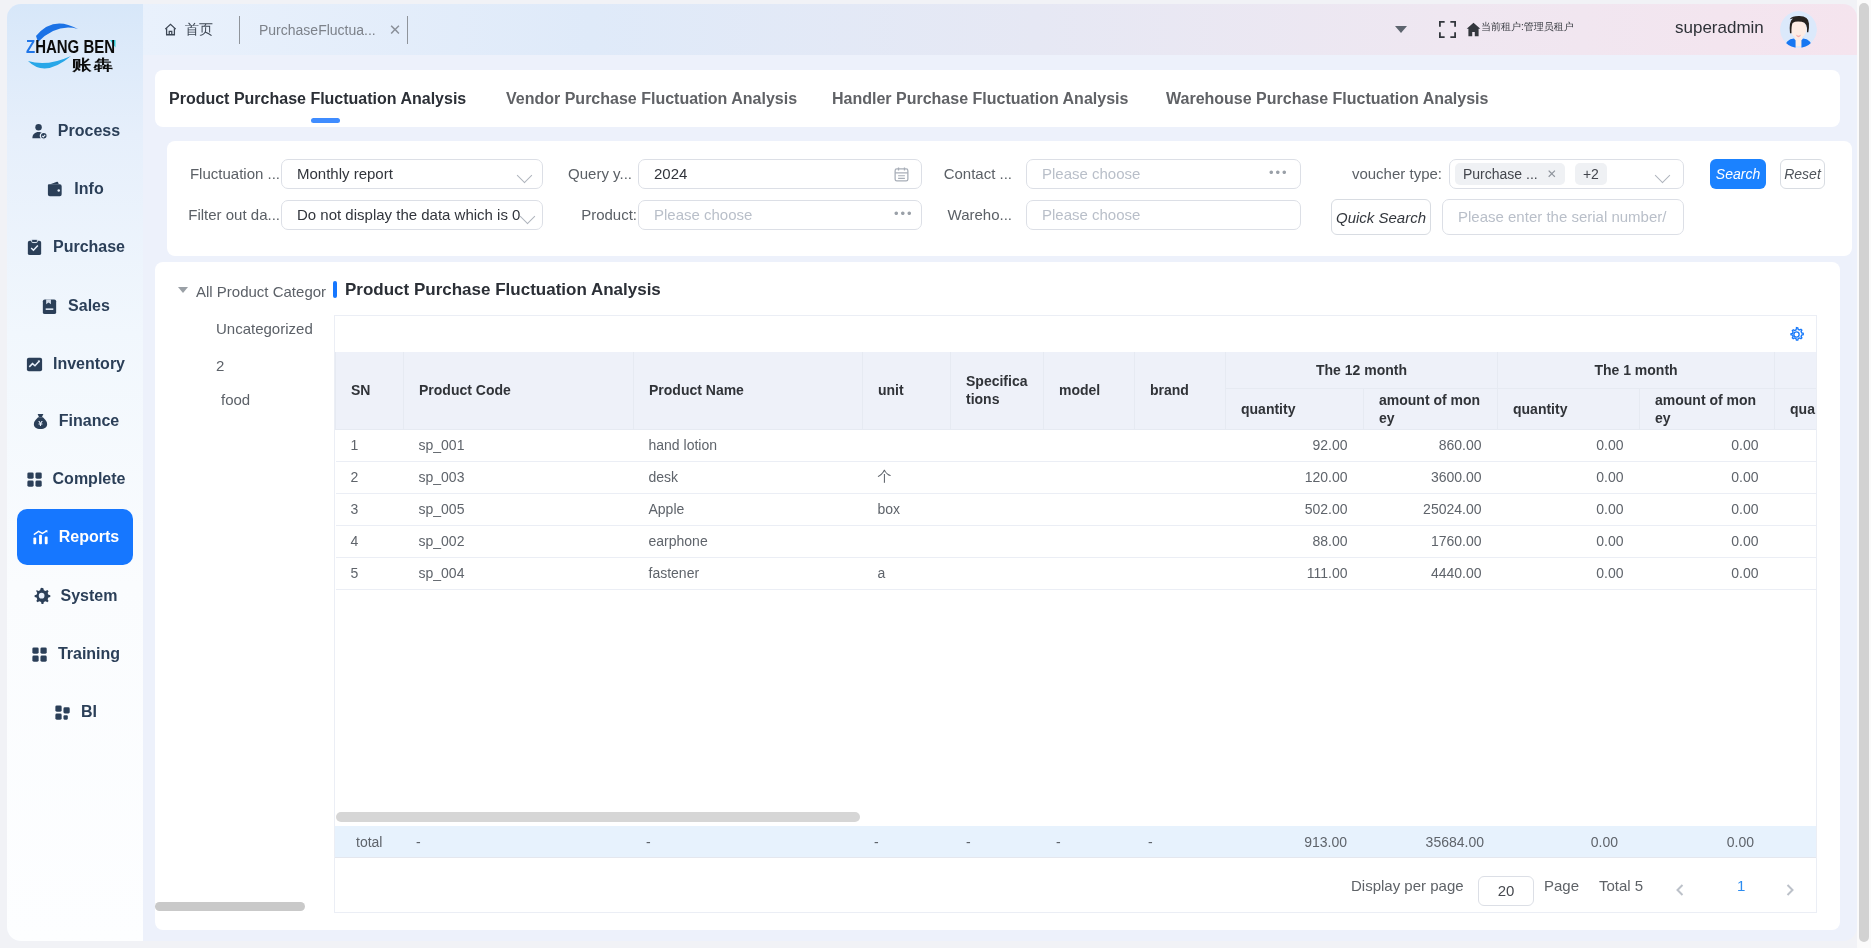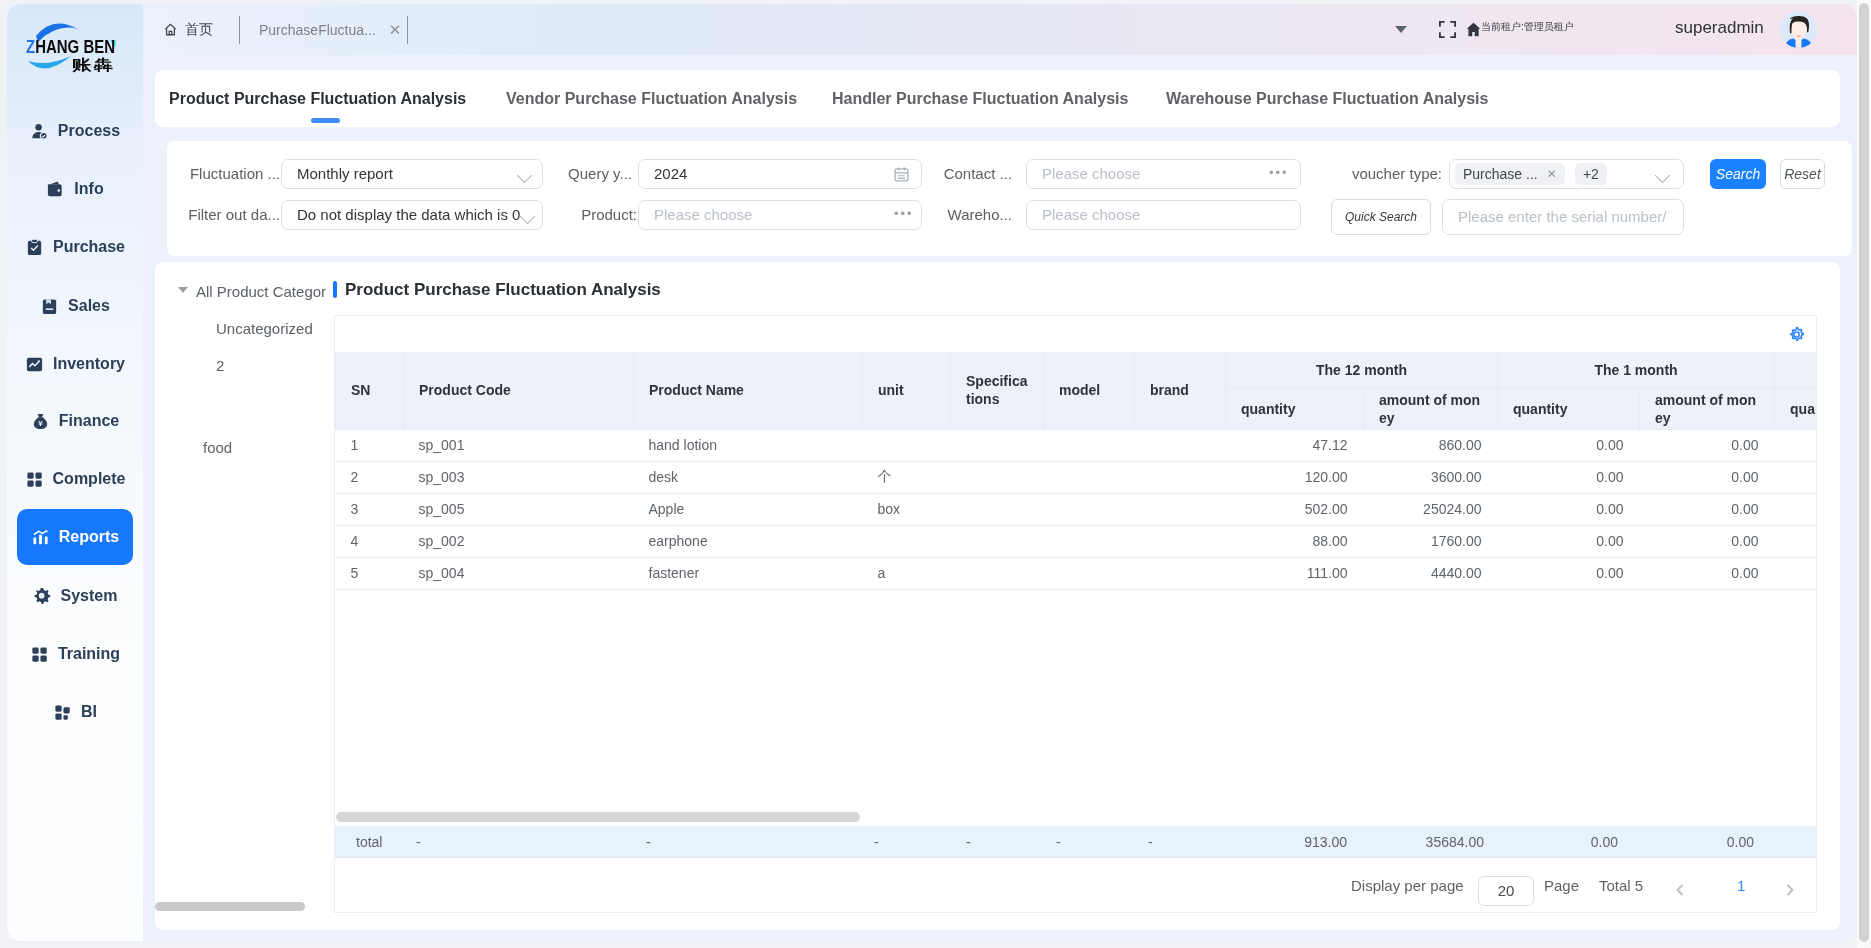--- a/index.html
+++ b/index.html
@@ -233,30 +233,30 @@
       <div class="btn plain" style="left:1613px;top:18px;width:45px;">Reset</div>
 
       <div class="lab" style="left:0;top:59px;width:113px;">Filter out da...</div>
       <div class="inp" style="left:114px;top:59px;width:262px;padding-right:18px;white-space:nowrap;overflow:hidden;">Do not display the data which is 0</div>
       <div class="car" style="left:355px;top:70px;background:#fff;"></div>
       <div class="lab" style="left:355px;top:59px;width:115px;">Product:</div>
       <div class="inp ph" style="left:471px;top:59px;width:284px;">Please choose</div>
       <div class="dots" style="left:727px;top:65px;">•••</div>
       <div class="lab" style="left:745px;top:59px;width:100px;">Wareho...</div>
       <div class="inp ph" style="left:859px;top:59px;width:275px;">Please choose</div>
-      <div class="btn plain" style="left:1164px;top:58px;width:100px;height:36px;font-size:12px;color:#33373d;">Quick Search</div>
+      <div class="btn plain" style="left:1164px;top:58px;width:100px;height:36px;font-size:15px;color:#33373d;">Quick Search</div>
       <div class="inp ph" style="left:1275px;top:58px;width:242px;height:36px;line-height:34px;">Please enter the serial number/</div>
     </div>
     <div class="card main">
       <div class="tree">
         <div style="position:absolute;left:23px;top:25px;width:0;height:0;border-left:5.5px solid transparent;border-right:5.5px solid transparent;border-top:6.5px solid #9aa0a6;"></div>
         <div style="position:absolute;left:41px;top:21px;white-space:nowrap;">All Product Categor</div>
         <div style="position:absolute;left:61px;top:58px;">Uncategorized</div>
         <div style="position:absolute;left:61px;top:95px;">2</div>
-        <div style="position:absolute;left:48px;top:129px;margin-top:48px;">food</div>
+        <div style="position:absolute;left:66px;top:129px;">food</div>
       </div>
       <div class="title"></div>
       <div class="titletx">Product Purchase Fluctuation Analysis</div>
       <div class="tblwrap">
         <div class="toolbar">
           <svg style="position:absolute;right:11px;top:10px;" width="17" height="17" viewBox="0 0 20 20" fill="none" stroke="#1779fa" stroke-width="1.6">
               <path d="M10 1.9l1.5.3.5 1.8 1.6.7 1.6-.9 1.1 1.1-.9 1.6.7 1.6 1.8.5v1.6l-1.8.5-.7 1.6.9 1.6-1.1 1.1-1.6-.9-1.6.7-.5 1.8h-1.6l-.5-1.8-1.6-.7-1.6.9-1.1-1.1.9-1.6-.7-1.6-1.8-.5V9.2l1.8-.5.7-1.6-.9-1.6 1.1-1.1 1.6.9 1.6-.7.5-1.8z"></path>
               <circle cx="10" cy="10" r="3.1"></circle>
             </svg>
         </div>
@@ -296,21 +296,21 @@
             <th>quantity</th>
           </tr>
           <tr>
                 <td>1</td>
                 <td>sp_001</td>
                 <td>hand lotion</td>
                 <td></td>
                 <td></td>
                 <td></td>
                 <td></td>
-                <td class="r">47.12</td>
+                <td class="r">92.00</td>
                 <td class="r">860.00</td>
                 <td class="r">0.00</td>
                 <td class="r">0.00</td>
                 <td></td>
               </tr>
           <tr>
                 <td>2</td>
                 <td>sp_003</td>
                 <td>desk</td>
                 <td>个</td>

